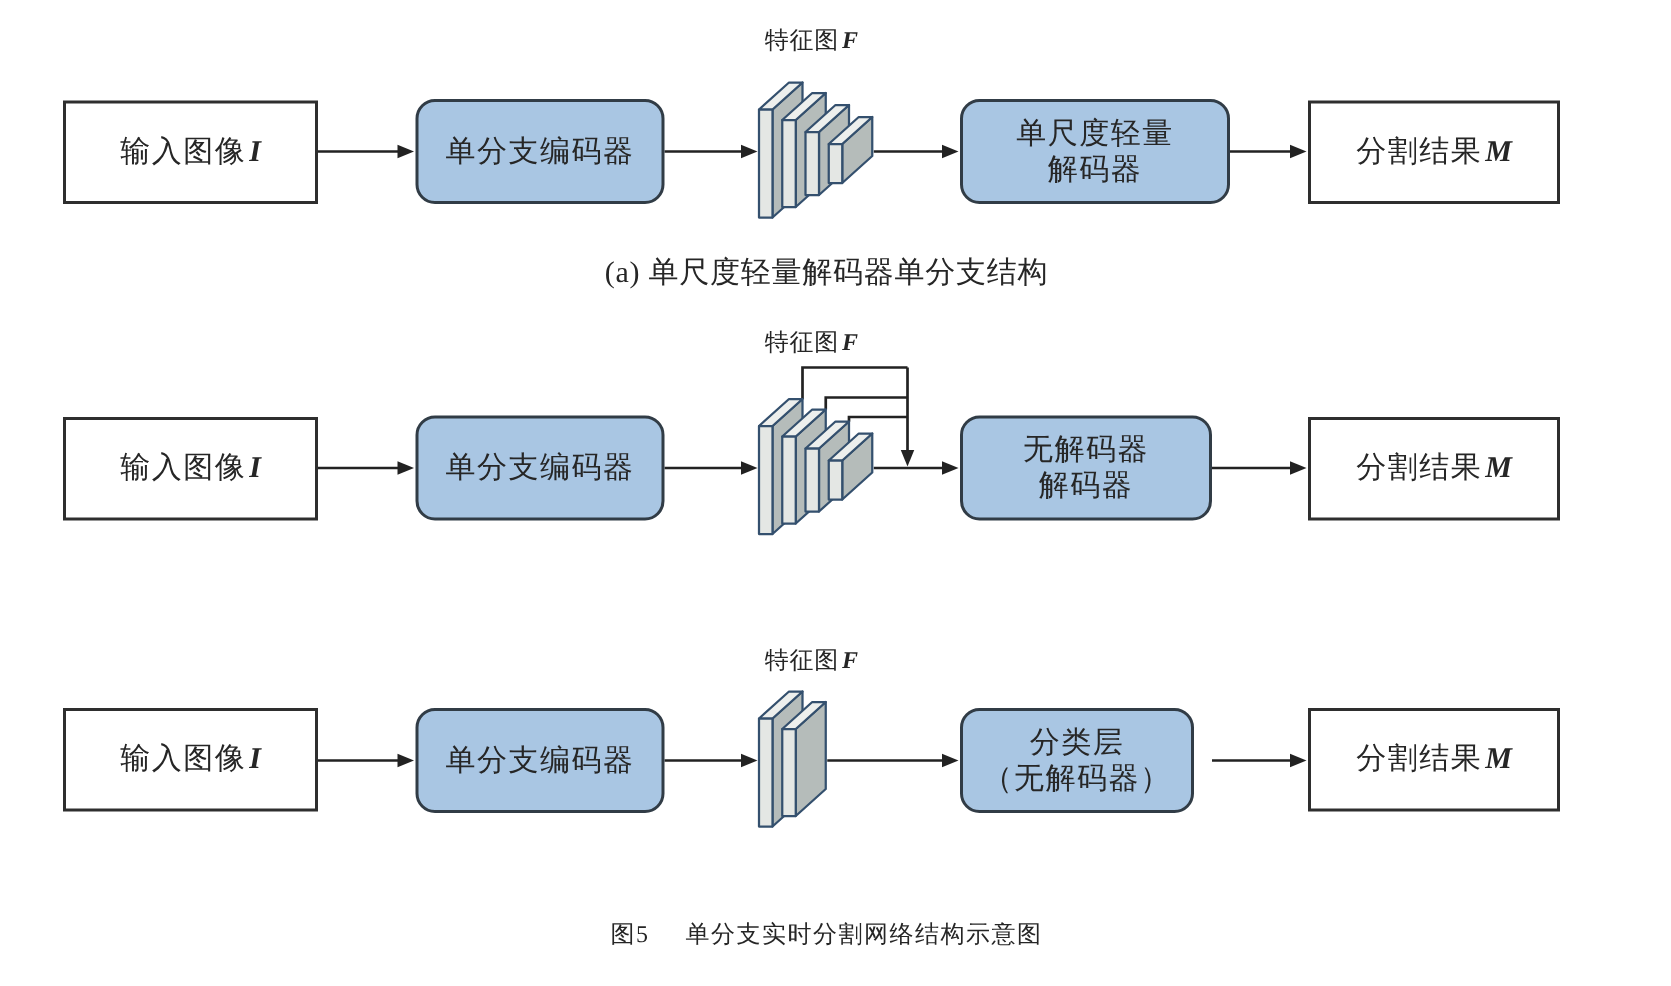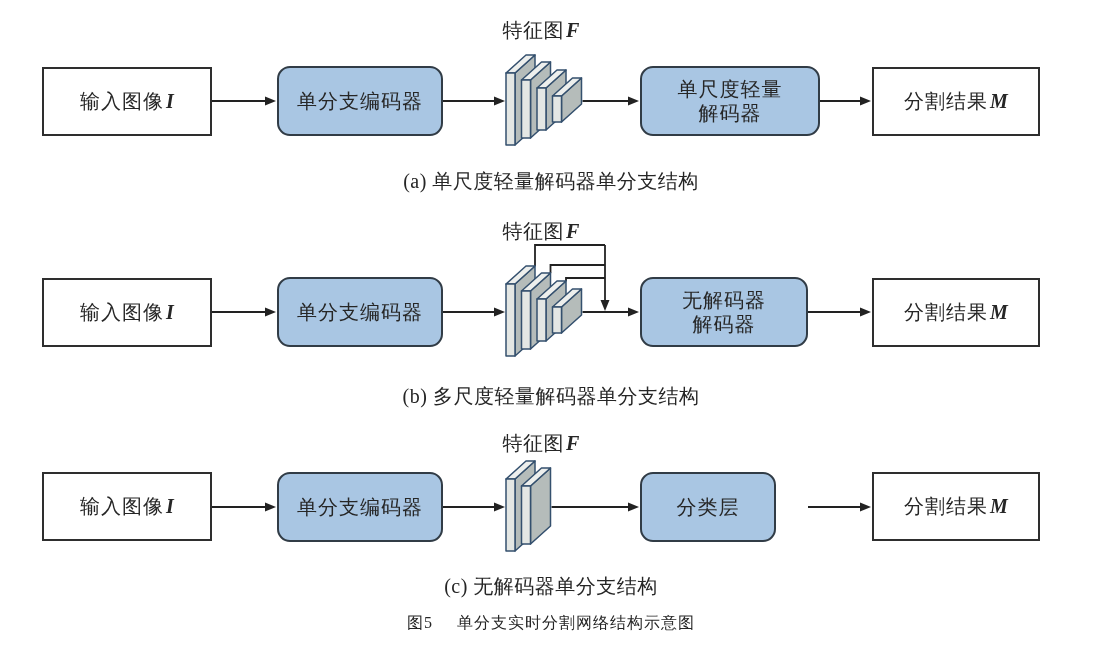--- a/index.html
+++ b/index.html
@@ -10,21 +10,21 @@
   #diagram-svg{position:absolute;left:0;top:0;width:1114px;height:657px;}
   .node{
     position:absolute;display:flex;flex-direction:column;align-items:center;justify-content:center;
     text-align:center;box-sizing:border-box;font-size:20px;letter-spacing:1px;line-height:1.22;
     z-index:2;
   }
   .node.white{background:#ffffff;border:2px solid #2e2e2e;text-align:right;}
   .node.blue{background:#a9c6e3;border:2px solid #313c46;border-radius:13px;}
   .var{font-style:italic;font-weight:bold;letter-spacing:0;margin-left:2px;}
   .feat-label{
-    position:absolute;width:164px;text-align:center;font-size:20px;letter-spacing:0.5px;z-index:2;
+    position:absolute;width:164px;text-align:center;font-size:16px;letter-spacing:0.5px;z-index:2;
   }
   .sub-caption{
     position:absolute;left:0;width:1102px;text-align:center;font-size:20px;letter-spacing:0.5px;z-index:2;
   }
   .fig-caption{
     position:absolute;left:0;top:613px;width:1102px;text-align:center;font-size:16px;letter-spacing:1px;z-index:2;
   }
   .cap-gap{display:inline-block;width:24px;}
 </style>
 </head>
@@ -176,31 +176,30 @@
     <span>单分支编码器</span>
   </div>
   <div class="feat-label" style="left:459px;top:218px"><span>特征图</span><span class="var">F</span></div>
   <div class="node blue" style="left:640px;top:277px;width:168px;height:70px">
     <span>无解码器</span>
     <span>解码器</span>
   </div>
   <div class="node white" style="left:872px;top:278px;width:168px;height:69px">
     <span><span>分割结果</span><span class="var">M</span></span>
   </div>
-  <div class="sub-caption" style="top:383px">(b) 多尺度轻量解码器单分支结构</div>
 
   <div class="node white" style="left:42px;top:472px;width:170px;height:69px">
     <span><span>输入图像</span><span class="var">I</span></span>
   </div>
   <div class="node blue" style="left:277px;top:472px;width:166px;height:70px">
     <span>单分支编码器</span>
   </div>
   <div class="feat-label" style="left:459px;top:430px"><span>特征图</span><span class="var">F</span></div>
-  <div class="node blue" style="left:640px;top:472px;width:136px;height:70px">
+  <div class="node blue" style="left:640px;top:472px;width:156px;height:70px">
     <span>分类层</span>
+    <span>（无解码器）</span>
   </div>
   <div class="node white" style="left:872px;top:472px;width:168px;height:69px">
     <span><span>分割结果</span><span class="var">M</span></span>
   </div>
-  <div class="sub-caption" style="top:573px">(c) 无解码器单分支结构</div>
 
   <div class="fig-caption"><span>图5</span><span class="cap-gap"></span><span>单分支实时分割网络结构示意图</span></div>
 </div>
 
 </body></html>

